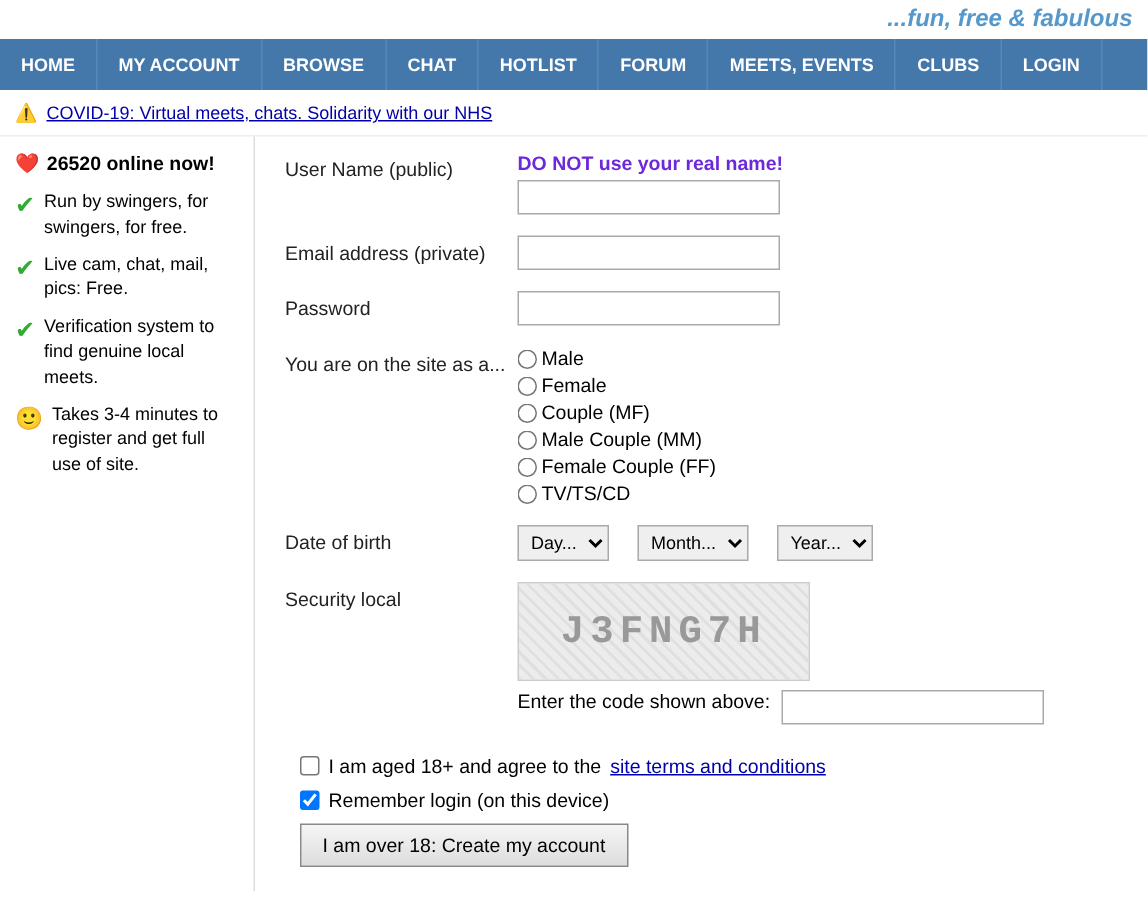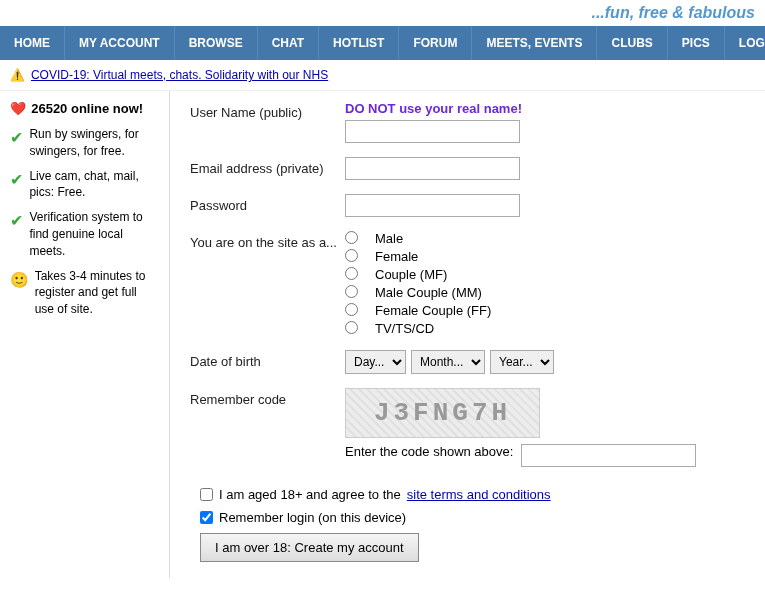--- a/index.html
+++ b/index.html
@@ -113,43 +113,43 @@
     }
 
     
     .radio-group {
       display: flex;
       flex-direction: column;
       gap: 3px;
     }
     .radio-item {
       display: flex;
-      align-items: flex-start;
-      gap: 17px;
+      align-items: flex-end;
+      gap: 3px;
       font-size: 13px;
     }
 
     
     .dob-wrap {
       display: flex;
-      gap: 5px;
+      gap: 19px;
       align-items: center;
     }
     select {
       padding: 3px 4px;
       border: 1px solid #aaa;
       font-size: 12px;
     }
 
     
     .captcha-img {
       background: #e8e8e8;
       border: 1px solid #ccc;
       width: 195px;
-      height: 50px;
+      height: 66px;
       display: flex;
       align-items: center;
       justify-content: center;
       font-size: 26px;
       font-weight: bold;
       color: #999;
       letter-spacing: 4px;
       font-family: 'Courier New', monospace;
       margin-bottom: 6px;
       background: repeating-linear-gradient(
@@ -200,21 +200,20 @@
 
 <nav class="navbar">
   <div class="nav-item">HOME</div>
   <div class="nav-item">MY ACCOUNT</div>
   <div class="nav-item">BROWSE</div>
   <div class="nav-item">CHAT</div>
   <div class="nav-item">HOTLIST</div>
   <div class="nav-item">FORUM</div>
   <div class="nav-item">MEETS, EVENTS</div>
   <div class="nav-item">CLUBS</div>
-  <div class="nav-item">PICS</div>
   <div class="nav-item">LOGIN</div>
 </nav>
 
 <div class="covid-banner">
   <span>⚠️</span>
   <a href="#">COVID-19: Virtual meets, chats. Solidarity with our NHS</a>
 </div>
 
 <div class="main-container">
 
@@ -307,21 +306,21 @@
         <select>
           <option>Month...</option>
         </select>
         <select>
           <option>Year...</option>
         </select>
       </div>
     </div>
 
     <div class="form-row">
-      <div class="form-label">Remember code</div>
+      <div class="form-label">Security local</div>
       <div class="form-control-wrap">
         <div class="captcha-img">J3FNG7H</div>
         <div class="security-row">
           <span>Enter the code shown above:</span>
           <input type="text" class="security-input" style="">
         </div>
       </div>
     </div>
 
     <div class="terms-section">

